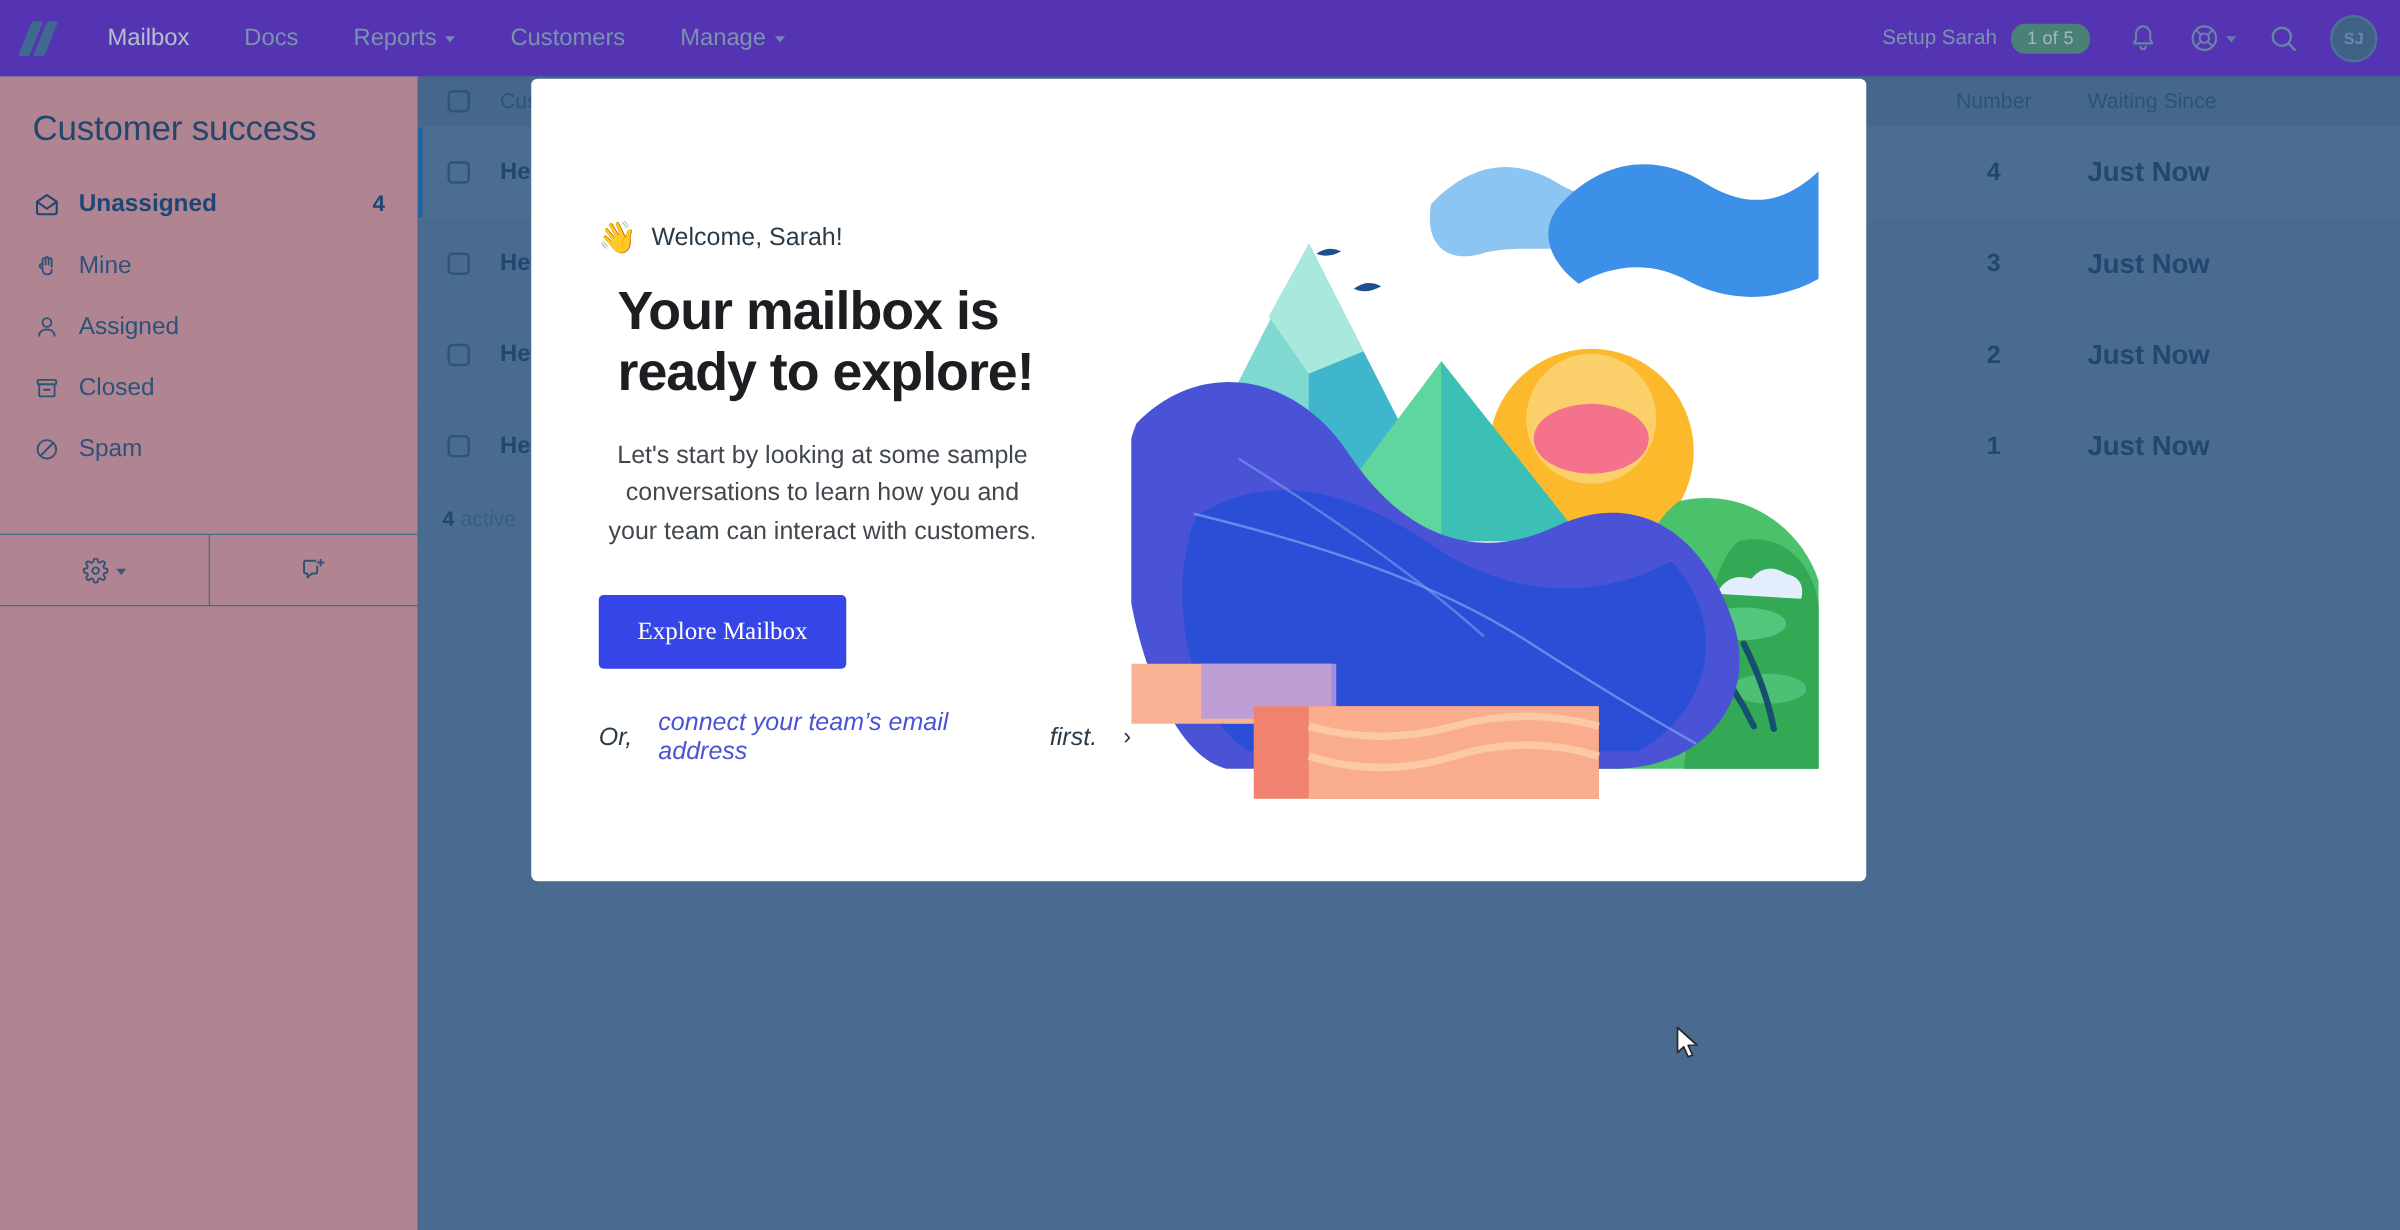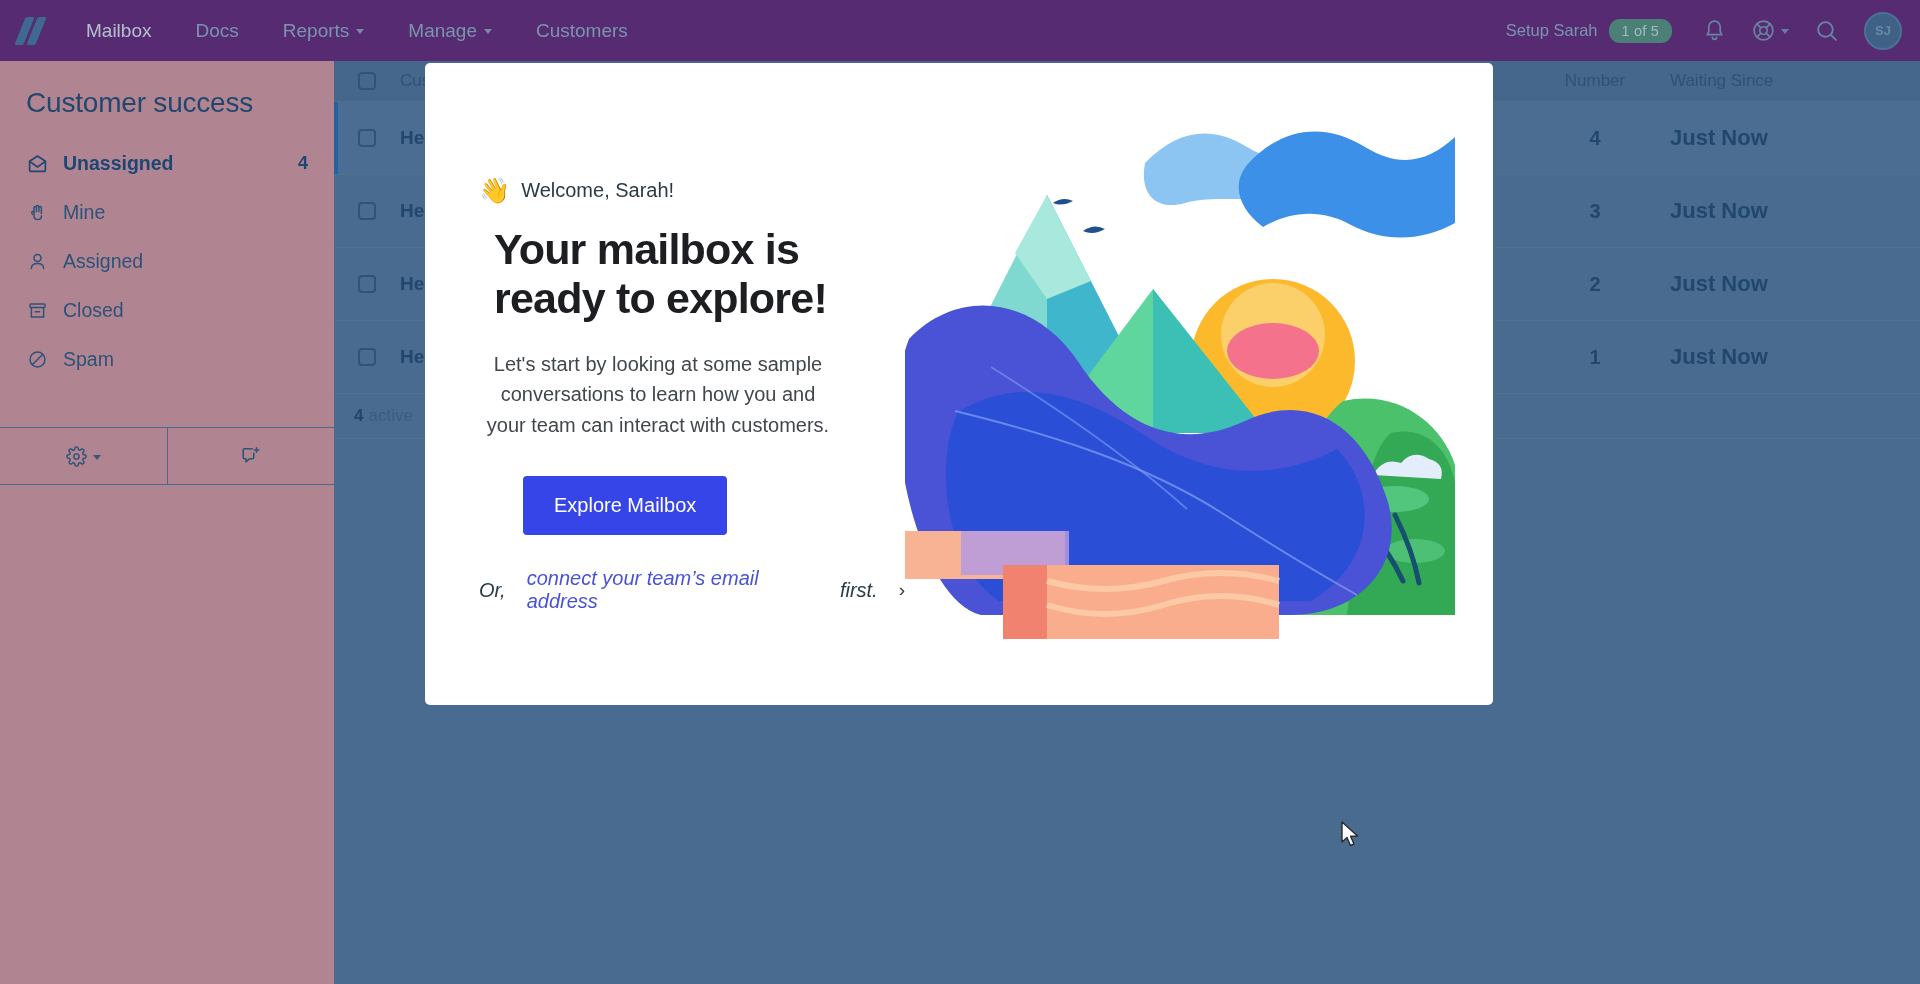--- a/index.html
+++ b/index.html
@@ -7,21 +7,21 @@
     width: 1920px; height: 984px;
     overflow: hidden;
     font-family: "Liberation Sans", sans-serif;
     background: #5a7da3;
   }
   #app { position: relative; width: 1920px; height: 984px; }
 
   
   .topnav {
     position: absolute; top: 0; left: 0; width: 1920px; height: 61px;
-    background: #701a75;
+    background: #6d28d9;
     display: flex; align-items: center;
     z-index: 5;
   }
   .logo-wrap { width: 64px; display: flex; align-items: center; justify-content: center; }
   .logo { width: 30px; height: 28px; position: relative; }
   .logo i {
     position: absolute; top: 0; width: 9px; height: 28px;
     background: #4b7aa4; border-radius: 2px;
     transform: skewX(-22deg);
   }
@@ -129,22 +129,21 @@
     font-size: 43px; line-height: 1.14; color: #1c1e21; font-weight: bold;
     margin-top: 22px; letter-spacing: -0.8px; max-width: 380px; margin-left: 15px;
   }
   .modal-p {
     margin-top: 26px; font-size: 20px; line-height: 1.52; color: #41474d; max-width: 358px; text-align: center;
   }
   .cta {
     margin-top: 36px; display: inline-block;
     background: #3545e8; color: #ffffff; font-size: 20px;
     padding: 18px 31px; border: none; border-radius: 4px; cursor: pointer;
-    font-family: Liberation Sans, sans-serif;
-    margin-left: 44px;
+    font-family: Liberation Serif, serif;
   }
   .alt-line {
     margin-top: 32px; font-size: 20px; font-style: italic; color: #2a3b47;
     display: flex; align-items: center; gap: 21px;
   }
   .alt-line a { color: #4a53d6; text-decoration: none; cursor: pointer; }
   .chev-right { color: #2a3b47; font-style: normal; font-size: 19px; }
 
   .modal-right { flex: 1; position: relative; overflow: hidden; }
   .modal-right svg { position: absolute; left: -10px; top: 40px; }
@@ -169,25 +168,25 @@
         <span>Mailbox</span>
       </div>
       <div class="nav-item">
         <span>Docs</span>
       </div>
       <div class="nav-item">
         <span>Reports</span>
         <span class="caret"></span>
       </div>
       <div class="nav-item">
+        <span>Customers</span>
+      </div>
+      <div class="nav-item">
         <span>Manage</span>
         <span class="caret"></span>
-      </div>
-      <div class="nav-item">
-        <span>Customers</span>
       </div>
     </div>
 
     <div class="nav-right">
       <div class="setup-guide">
         <span class="sg-label">Setup Sarah</span>
         <span class="sg-badge">1 of 5</span>
       </div>
       <div class="icon-btn">
         <svg width="25" height="25" viewBox="0 0 24 24" fill="none" stroke="#8aa6c2" stroke-width="1.6">

